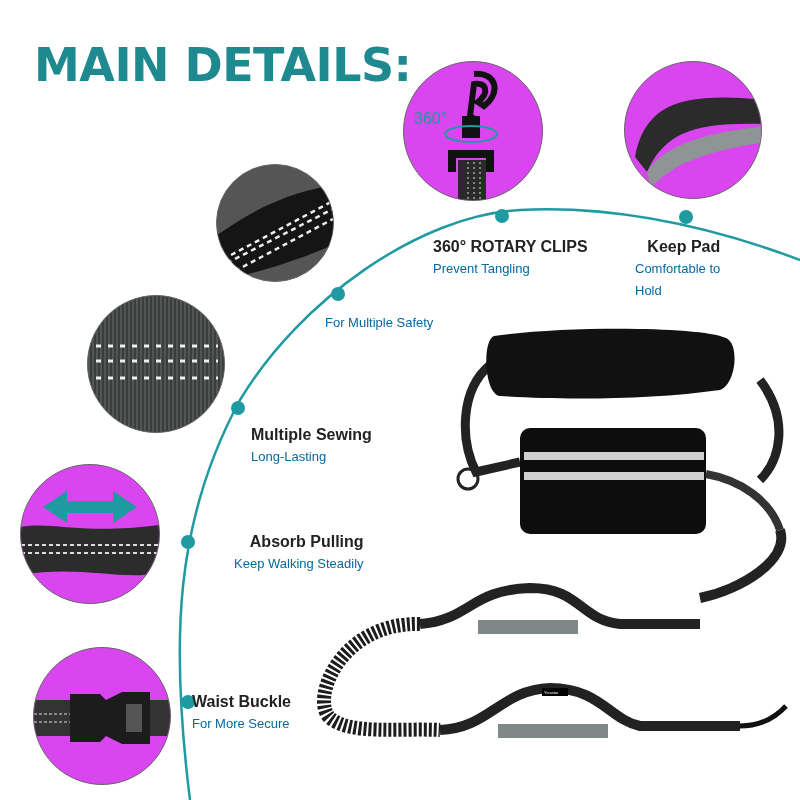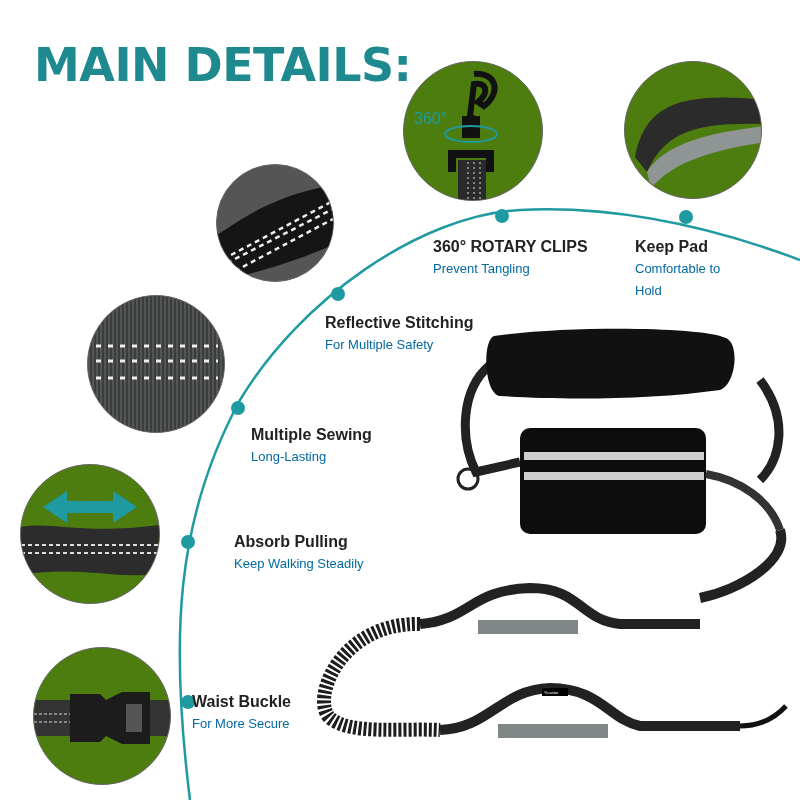--- a/index.html
+++ b/index.html
@@ -1,22 +1,22 @@
 <!DOCTYPE html>
 <html><head>
 <meta charset="utf-8">
 <style>
   html,body{margin:0;padding:0;background:#fff;}
   body{width:800px;height:800px;position:relative;overflow:hidden;font-family:"Liberation Sans","DejaVu Sans",sans-serif;}
   .title{position:absolute;left:25px;top:38px;font-size:46px;font-weight:bold;color:#1e8a8f;letter-spacing:-0.5px;font-family:"DejaVu Sans","Liberation Sans",sans-serif;margin-left:9px;}
   .arc{position:absolute;left:0;top:0;}
   .feature{position:absolute;line-height:22px;}
-  .feature .h{font-weight:bold;font-size:16px;color:#222;}
+  .feature .h{font-weight:bold;font-size:16px;color:#222;text-align:right;}
   .feature .s{font-size:13px;color:#0369a1;}
-  .circle{position:absolute;border-radius:50%;border:1px solid #666;overflow:hidden;background:#4d7c0f;}
+  .circle{position:absolute;border-radius:50%;border:1px solid #666;overflow:hidden;background:#d946ef;}
   .product{position:absolute;left:0;top:0;}
 </style>
 </head>
 <body>
 
 <div class="title">MAIN DETAILS:</div>
 
 <svg class="arc" width="800" height="800">
   <path d="M190 800 C 170 640, 175 520, 240 400 C 300 300, 420 215, 520 210 C 620 205, 720 230, 800 260" fill="none" stroke="#1e9aa0" stroke-width="2.5"></path>
   <circle cx="502" cy="216" r="7" fill="#1e9aa0"></circle>
@@ -30,21 +30,20 @@
 <div class="feature" style="left:433px;top:236px;">
   <div class="h">360°  ROTARY CLIPS</div>
   <div class="s">Prevent Tangling</div>
 </div>
 <div class="feature" style="left:635px;top:236px;">
   <div class="h">Keep Pad</div>
   <div class="s">Comfortable to</div>
   <div class="s">Hold</div>
 </div>
 <div class="feature" style="left:325px;top:312px;">
-  <div class="h">Reflective Stitching</div>
   <div class="s">For Multiple Safety</div>
 </div>
 <div class="feature" style="left:251px;top:403px;margin-top:21px;">
   <div class="h">Multiple Sewing</div>
   <div class="s">Long-Lasting</div>
 </div>
 <div class="feature" style="left:203px;top:531px;margin-left:31px;">
   <div class="h">Absorb Pulling</div>
   <div class="s">Keep Walking Steadily</div>
 </div>

